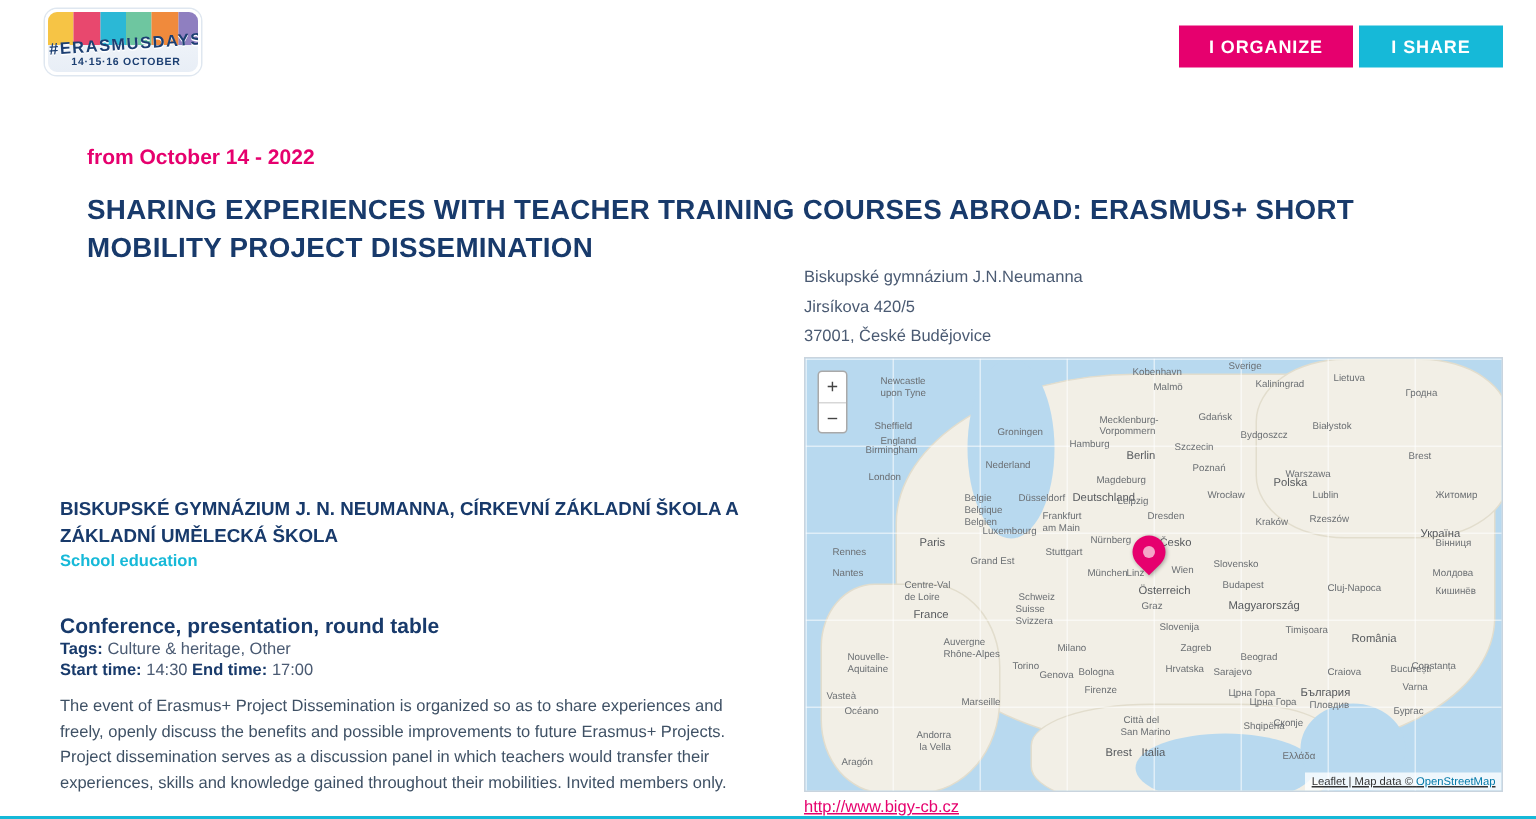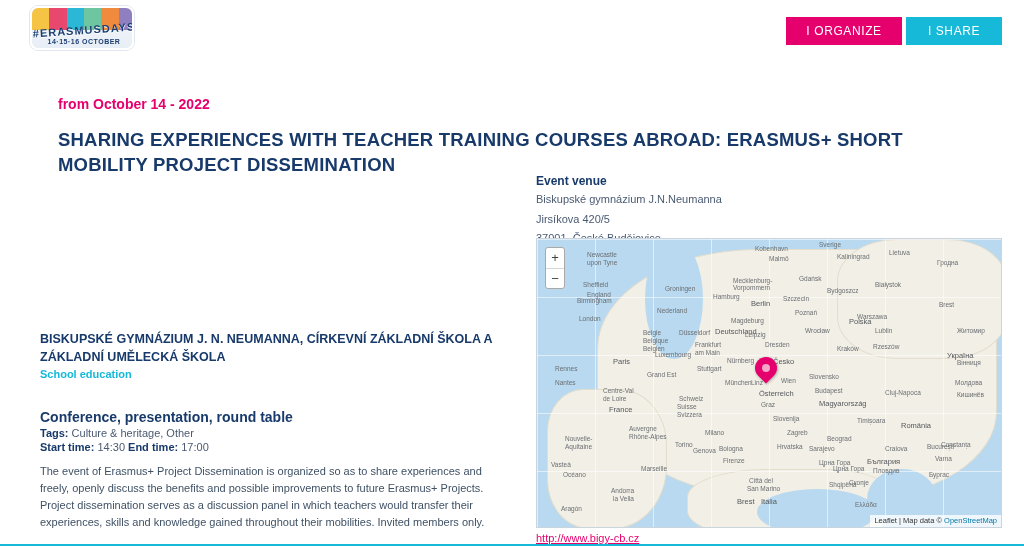--- a/index.html
+++ b/index.html
@@ -34,21 +34,21 @@
     transform: rotate(-4deg);
     text-shadow: 0 1px 0 #fff;
   }
   .logo-sub {
     position:absolute; left:0; top:30px; width:104px; text-align:center;
     font-size:7px; font-weight:bold; color:#1c3f72; letter-spacing:0.5px;
   }
 
   .btn {
     position:absolute; top:17px; height:28px; line-height:28px;
-    color:#fff; font-size:12px; font-weight:normal; letter-spacing:0.6px;
+    color:#fff; font-size:12px; font-weight:bold; letter-spacing:0.6px;
     text-align:center; cursor:pointer; border:0; padding:0 18px;
   }
   .btn-organize { right:122px; background:#e6006e; width:116px; }
   .btn-share { right:22px; background:#16b9d8; width:96px; }
 
   
   .date {
     position:absolute; left:58px; top:96px;
     color:#e6006e; font-size:14px; font-weight:bold;
   }
@@ -128,21 +128,21 @@
     box-shadow: 0 1px 3px rgba(0,0,0,0.35);
   }
   .marker-dot {
     position:absolute; left:7px; top:7px; width:8px; height:8px;
     background:#f4a7c8; border-radius:50%;
   }
 
   .map-attrib {
     position:absolute; right:0; bottom:0; height:12px;
     background:rgba(255,255,255,0.78); font-size:7.5px; color:#333;
-    padding:1px 4px; line-height:10px;
+    padding:1px 4px; line-height:10px;text-decoration:underline;
   }
   .map-attrib a { color:#0078a8; text-decoration:none; }
 
   .site-link {
     position:absolute; left:536px; top:532px;
     font-size:11px; color:#e6006e; text-decoration:underline; cursor:pointer;
   }
 
   
   .bottom-rule {
@@ -187,21 +187,20 @@
     <div class="meta-row">
       <b>Start time:</b>
       <span>14:30</span>
       <b>End time:</b>
       <span>17:00</span>
     </div>
     <div class="description">The event of Erasmus+ Project Dissemination is organized so as to share experiences and freely, openly discuss the benefits and possible improvements to future Erasmus+ Projects. Project dissemination serves as a discussion panel in which teachers would transfer their experiences, skills and knowledge gained throughout their mobilities. Invited members only.</div>
   </div>
 
   <div class="right-col">
-    <div class="venue-label">Event venue</div>
     <div class="venue-line">Biskupské gymnázium J.N.Neumanna</div>
     <div class="venue-line">Jirsíkova 420/5</div>
     <div class="venue-line">37001, České Budějovice</div>
   </div>
 
   <div class="map-wrap">
     <div class="map-bg">
       <div class="water"></div>
       <div class="land l1"></div>
       <div class="land l2"></div>

